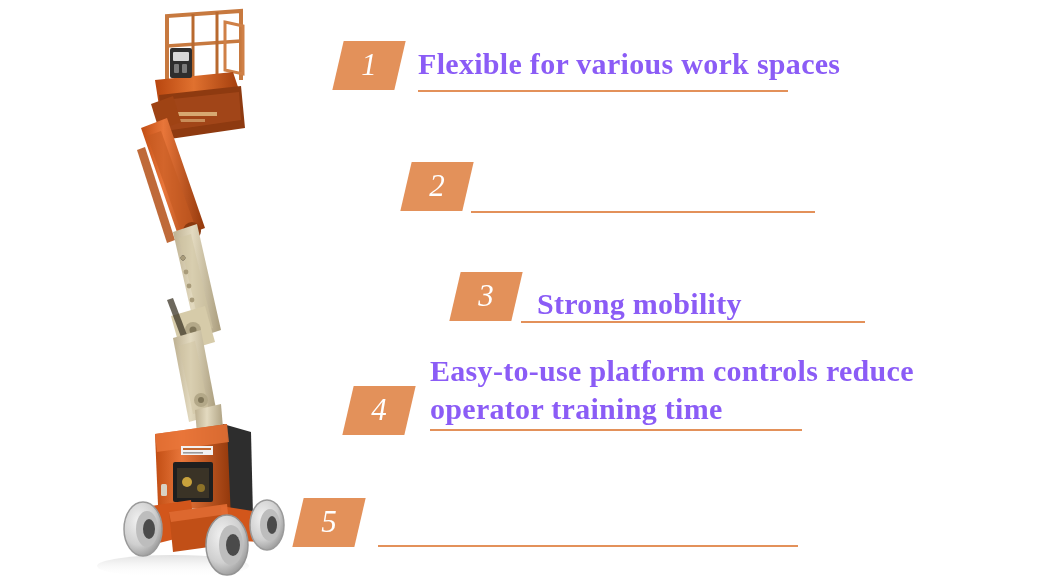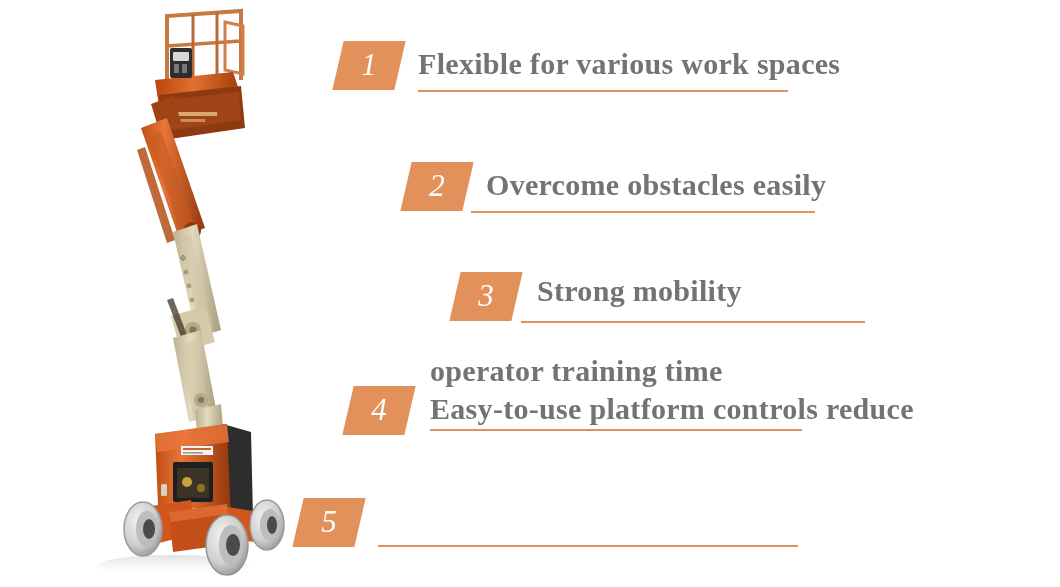--- a/index.html
+++ b/index.html
@@ -63,21 +63,21 @@
     font-weight: 400;
     font-style: italic;
     font-family: "Liberation Serif", "DejaVu Serif", serif;
     letter-spacing: 0px;
     line-height: 1;
     padding-bottom: 2px;
     box-sizing: border-box;
   }
   .feature-text {
     position: absolute;
-    color: #737373;
+    color: #8b5cf6;
     font-family: "Liberation Serif", "DejaVu Serif", serif;
     font-weight: bold;
     font-size: 30px;
     line-height: 38px;
     white-space: nowrap;
     letter-spacing: 0.3px;
   }
   .feature-underline {
     position: absolute;
     height: 2px;
@@ -252,41 +252,38 @@
     </div>
     <div class="feature-text" style="left:418px; top:45px;">
       <div>Flexible for various work spaces</div>
     </div>
     <div class="feature-underline" style="left:418px; top:90px; width:370px;"></div>
 
     <div class="feature-row" style="left:406px; top:162px;">
       <div class="badge"></div>
       <div class="badge-num">2</div>
     </div>
-    <div class="feature-text" style="left:486px; top:166px;">
-      <div>Overcome obstacles easily</div>
-    </div>
     <div class="feature-underline" style="left:471px; top:211px; width:344px;"></div>
 
     <div class="feature-row" style="left:455px; top:272px;">
       <div class="badge"></div>
       <div class="badge-num">3</div>
     </div>
-    <div class="feature-text" style="left:537px; top:272px;">
+    <div class="feature-text" style="left:537px; top:285px;">
       <div>Strong mobility</div>
     </div>
     <div class="feature-underline" style="left:521px; top:321px; width:344px;"></div>
 
     <div class="feature-row" style="left:348px; top:386px;">
       <div class="badge"></div>
       <div class="badge-num">4</div>
     </div>
     <div class="feature-text" style="left:430px; top:352px;">
+      <div>Easy-to-use platform controls reduce</div>
       <div>operator training time</div>
-      <div>Easy-to-use platform controls reduce</div>
     </div>
     <div class="feature-underline" style="left:430px; top:429px; width:372px;"></div>
 
     <div class="feature-row" style="left:298px; top:498px;">
       <div class="badge"></div>
       <div class="badge-num">5</div>
     </div>
     <div class="feature-underline" style="left:378px; top:545px; width:420px;"></div>
 
   </div>

